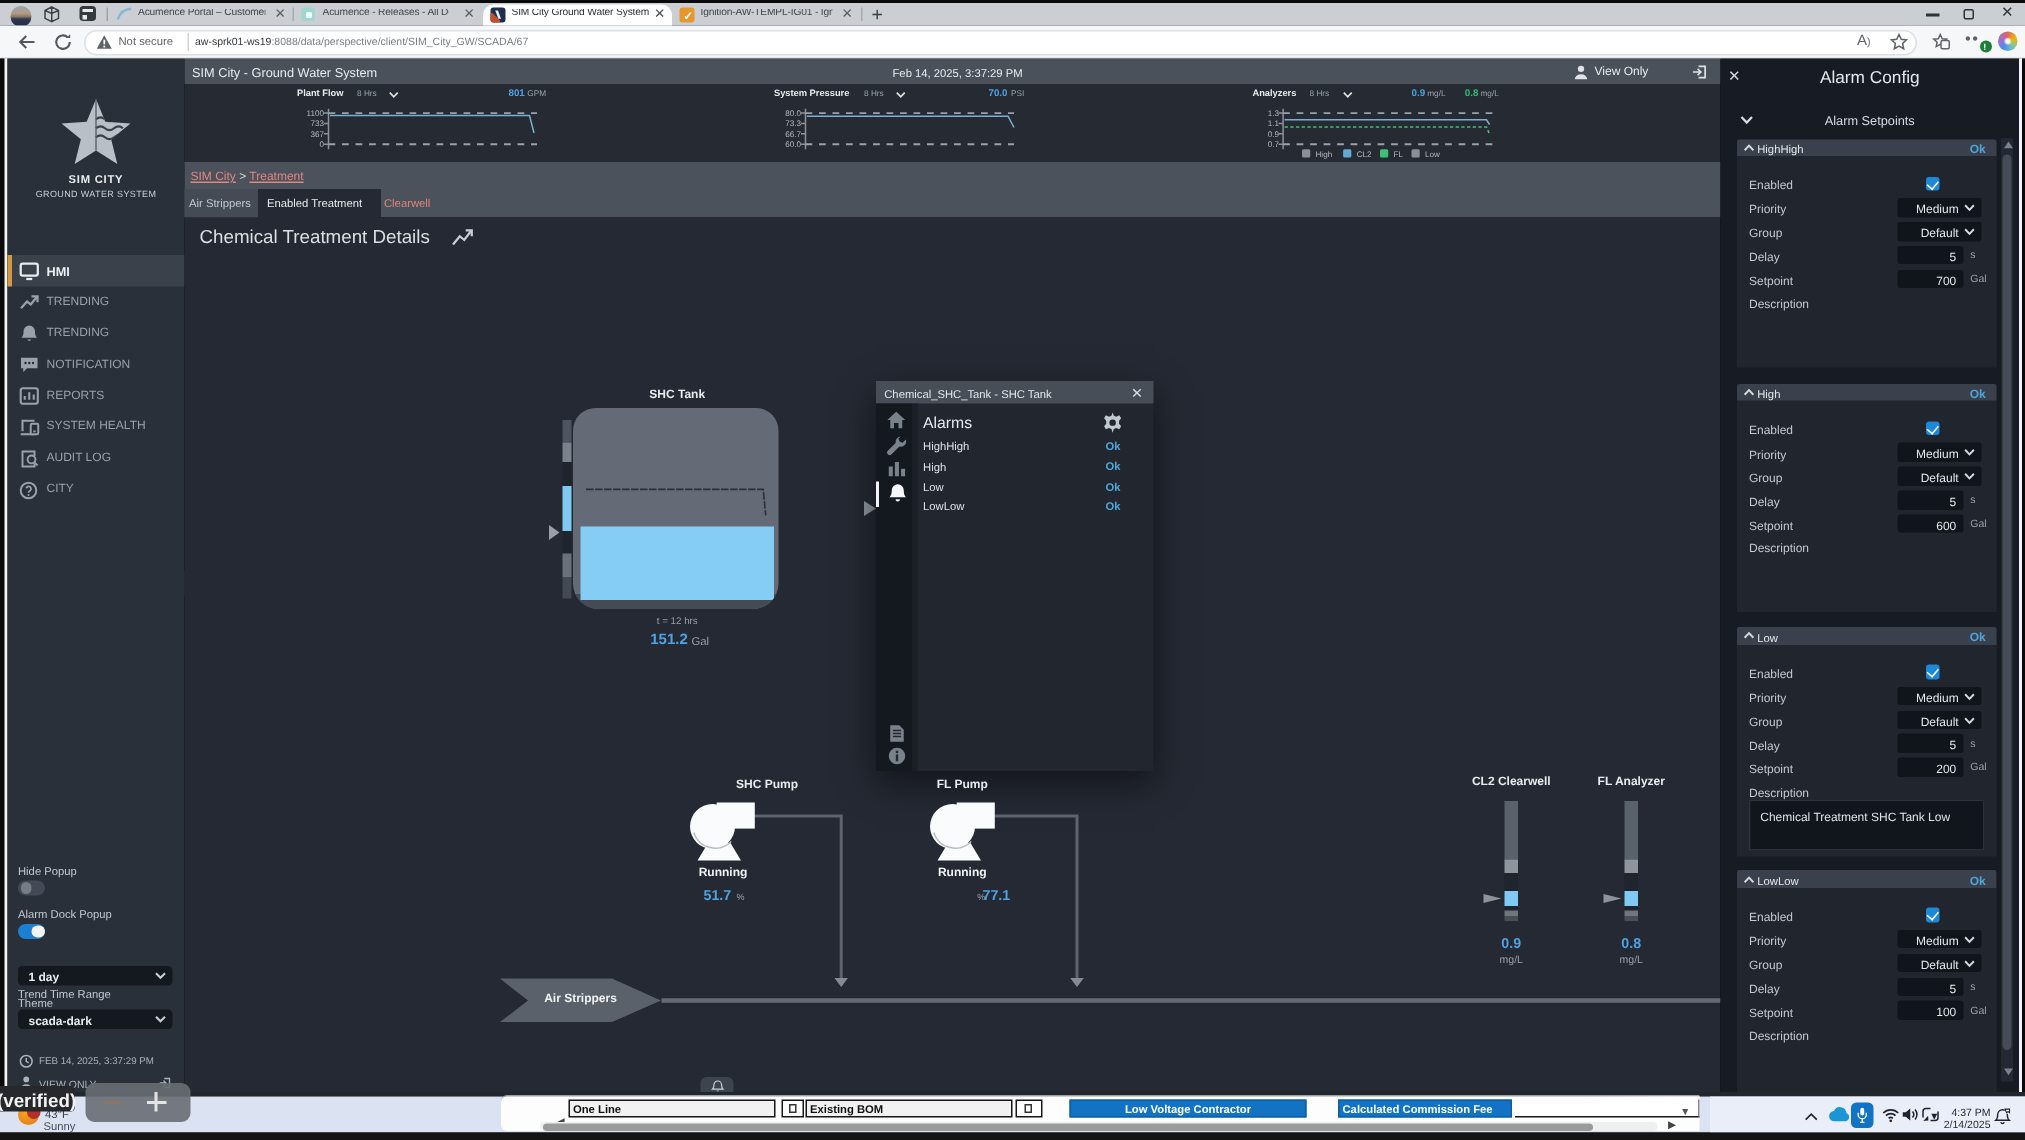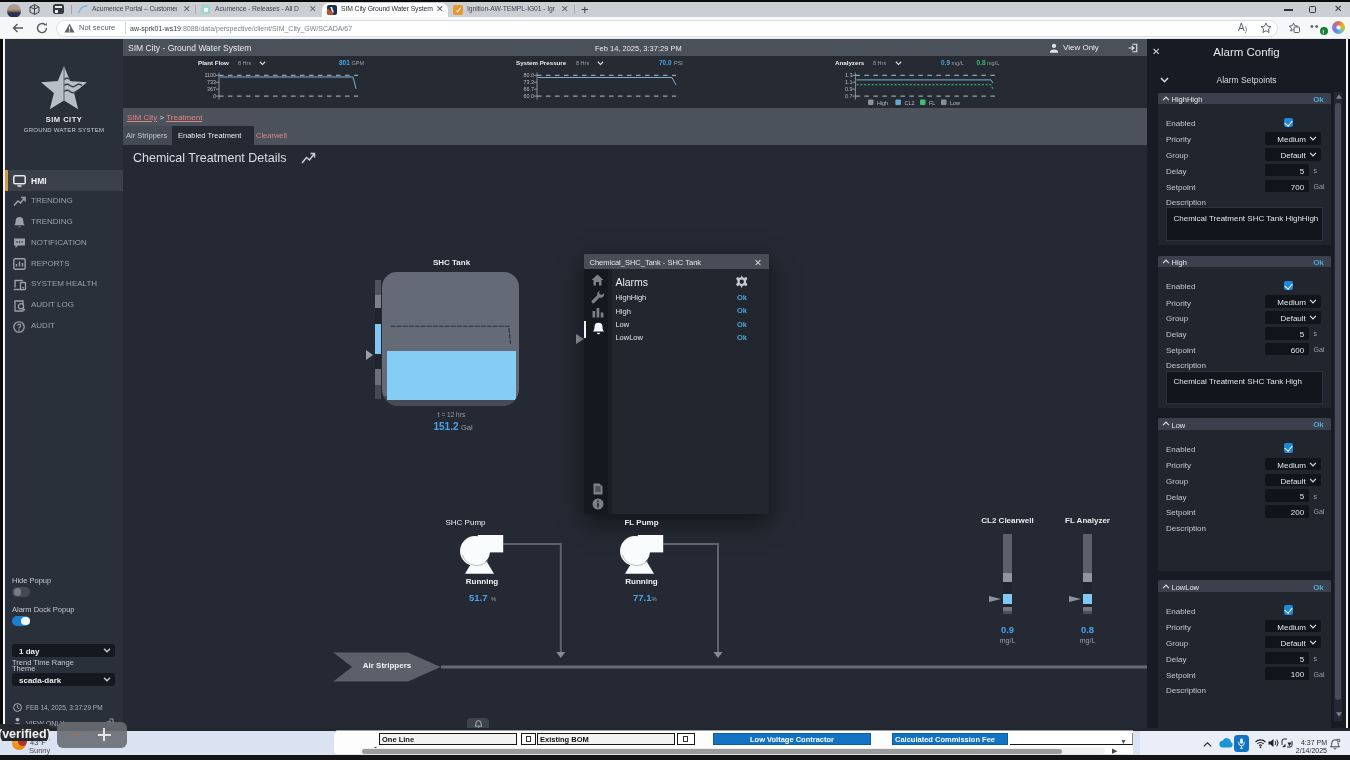--- a/index.html
+++ b/index.html
@@ -149,21 +149,21 @@
     <path d="M10 4V1H2v10h8V9" fill="none" stroke="#99a1ab" stroke-width="1.3"></path>
     <circle cx="8" cy="6.3" r="2.6" fill="none" stroke="#99a1ab" stroke-width="1.3"></circle>
     <path d="M10 8.3l2 2" stroke="#99a1ab" stroke-width="1.3"></path>
   </svg>
 <div class="t" style="left:31px;top:301px;font-size:8px;color:#99a1ab">AUDIT LOG</div>
 <svg style="left:13px;top:320.5px" width="12" height="12" viewBox="0 0 12 12">
     <circle cx="6" cy="6" r="5.2" fill="none" stroke="#99a1ab" stroke-width="1.3"></circle>
     <path d="M4.5 4.6a1.6 1.6 0 1 1 2.3 1.7c-.5.3-.8.5-.8 1.2" fill="none" stroke="#99a1ab" stroke-width="1.2"></path>
     <circle cx="6" cy="9" r="0.7" fill="#99a1ab"></circle>
   </svg>
-<div class="t" style="left:31px;top:321.5px;font-size:8px;color:#99a1ab">AUDIT</div>
+<div class="t" style="left:31px;top:321.5px;font-size:8px;color:#99a1ab">CITY</div>
 
 <div class="t" style="left:12px;top:577px;font-size:7.5px;color:#c3c9d1">Hide Popup</div>
 <div class="a" style="left:12px;top:587px;width:18px;height:10px;border-radius:5px;background:#434a55"></div>
 <div class="a" style="left:13.5px;top:588.2px;width:7.6px;height:7.6px;border-radius:50%;background:#767d87"></div>
 <div class="t" style="left:12px;top:606px;font-size:7.5px;color:#c3c9d1">Alarm Dock Popup</div>
 <div class="a" style="left:12px;top:616px;width:18px;height:10px;border-radius:5px;background:#1d7fd1"></div>
 <div class="a" style="left:21px;top:616.6px;width:8.8px;height:8.8px;border-radius:50%;background:#f2f4f6"></div>
 <div class="t" style="left:12px;top:659px;font-size:7.5px;color:#c3c9d1">Trend Time Range</div>
 <div class="a" style="left:12px;top:643.5px;width:103px;height:13.5px;background:#14181f;border-radius:3px"></div>
 <div class="t" style="left:19px;top:647.5px;font-size:8px;font-weight:bold;color:#e8ebef">1 day</div>
@@ -360,39 +360,39 @@
 <div class="t" style="left:125px;top:66.8px;width:38px;text-align:right;font-size:7.5px;font-weight:bold;color:#4da6d9">Ok</div>
 <div class="t" style="left:31.4px;top:80.2px;font-size:7.5px;color:#dfe3e8">LowLow</div>
 <div class="t" style="left:125px;top:80px;width:38px;text-align:right;font-size:7.5px;font-weight:bold;color:#4da6d9">Ok</div>
 </div>
 
 <svg style="left:441px;top:535px" width="710px" height="135px" viewBox="0 0 710 135">
 <path d="M61.7 9 H119.8 V118 M222 9 H277 V118" fill="none" stroke="#5d646d" stroke-width="2"></path>
 <path d="M115.3 117 h9 l-4.5 6z M272.5 117 h9 l-4.5 6z" fill="#848b93"></path>
 <rect x="0" y="130.5" width="706" height="3" fill="#646b74"></rect>
 </svg>
-<div class="t" style="left:428px;top:519px;width:75px;text-align:center;font-size:8px;font-weight:normal;color:#e8ebef">SHC Pump</div>
+<div class="t" style="left:457px;top:519px;width:75px;text-align:right;font-size:8px;font-weight:bold;color:#e8ebef">SHC Pump</div>
 <div class="t" style="left:604px;top:519px;width:75px;text-align:center;font-size:8px;font-weight:bold;color:#e8ebef">FL Pump</div>
 <svg style="left:459.5px;top:535.3px" width="44" height="39" viewBox="0 0 44 39">
     <path d="M5 38.7 L12 27 H27 L34 38.7 Z" fill="#fafbfc"></path>
     <rect x="17.8" y="0" width="25.4" height="17.4" fill="#fafbfc"></rect>
     <circle cx="15" cy="16" r="15" fill="#fafbfc"></circle>
     <path d="M2.5 20a15 15 0 0 0 25 6" fill="none" stroke="#b9bec5" stroke-width="1"></path>
   </svg>
 <svg style="left:620px;top:535.3px" width="44" height="39" viewBox="0 0 44 39">
     <path d="M5 38.7 L12 27 H27 L34 38.7 Z" fill="#fafbfc"></path>
     <rect x="17.8" y="0" width="25.4" height="17.4" fill="#fafbfc"></rect>
     <circle cx="15" cy="16" r="15" fill="#fafbfc"></circle>
     <path d="M2.5 20a15 15 0 0 0 25 6" fill="none" stroke="#b9bec5" stroke-width="1"></path>
   </svg>
 <div class="t" style="left:444.5px;top:577.5px;width:75px;text-align:center;font-size:8px;font-weight:bold;color:#f2f4f6">Running</div>
 <div class="t" style="left:604px;top:577.5px;width:75px;text-align:center;font-size:8px;font-weight:bold;color:#f2f4f6">Running</div>
 <div class="t" style="left:469px;top:592.5px;font-size:9.5px;font-weight:bold;color:#4ba3e3">51.7</div>
 <div class="t" style="left:491px;top:595.5px;font-size:6px;color:#99a1ab">%</div>
-<div class="t" style="left:633px;top:592.5px;font-size:9.5px;font-weight:bold;color:#4ba3e3">77.1</div>
+<div class="t" style="left:655px;top:592.5px;font-size:9.5px;font-weight:bold;color:#4ba3e3">77.1</div>
 <div class="t" style="left:651.5px;top:595.5px;font-size:6px;color:#99a1ab">%</div>
 
 <svg style="left:333px;top:652px" width="108" height="30" viewBox="0 0 108 30">
     <path d="M0.3 0.4 H75 L107.6 15 L75 29.4 H0.3 L19 15 Z" fill="#5a616b"></path>
   </svg>
 <div class="t" style="left:351px;top:661.5px;width:72px;text-align:center;font-size:8px;font-weight:bold;color:#f0f2f4">Air Strippers</div>
 
 <div class="t" style="left:970px;top:517px;width:75px;text-align:center;font-size:8px;font-weight:bold;color:#e8ebef">CL2 Clearwell</div>
 <div class="t" style="left:1050px;top:517px;width:75px;text-align:center;font-size:8px;font-weight:bold;color:#e8ebef">FL Analyzer</div>
 <div class="a" style="left:1003px;top:534.3px;width:9.3px;height:79.4px;background:#20242c">
@@ -484,23 +484,20 @@
 <div class="inp" style="top:71.2px">
       <div class="inpt">5</div>
     </div>
     <div class="unit" style="top:74.4px">s</div>
 <div class="lbl" style="top:90.2px">Setpoint</div>
 <div class="inp" style="top:87px">
       <div class="inpt">700</div>
     </div>
     <div class="unit" style="top:90.2px">Gal</div>
 <div class="lbl" style="top:105.3px">Description</div>
-<div class="ta">
-      <div class="tat">Chemical Treatment SHC Tank HighHigh</div>
-    </div>
 </div>
 
 <div class="sec" style="top:255.8px">
 <div class="sech"></div>
     <svg class="chup" width="8" height="5" viewBox="0 0 9 6">
       <path d="M1 5 4.5 1.3 8 5" fill="none" stroke="#d7dade" stroke-width="1.5"></path>
     </svg>
 <div class="secname">High</div>
     <div class="ok">Ok</div>
 <div class="lbl" style="top:26.3px">Enabled</div>
@@ -523,23 +520,20 @@
 <div class="inp" style="top:71.2px">
       <div class="inpt">5</div>
     </div>
     <div class="unit" style="top:74.4px">s</div>
 <div class="lbl" style="top:90.2px">Setpoint</div>
 <div class="inp" style="top:87px">
       <div class="inpt">600</div>
     </div>
     <div class="unit" style="top:90.2px">Gal</div>
 <div class="lbl" style="top:105.3px">Description</div>
-<div class="ta">
-      <div class="tat">Chemical Treatment SHC Tank High</div>
-    </div>
 </div>
 
 <div class="sec" style="top:418.3px">
 <div class="sech"></div>
     <svg class="chup" width="8" height="5" viewBox="0 0 9 6">
       <path d="M1 5 4.5 1.3 8 5" fill="none" stroke="#d7dade" stroke-width="1.5"></path>
     </svg>
 <div class="secname">Low</div>
     <div class="ok">Ok</div>
 <div class="lbl" style="top:26.3px">Enabled</div>
@@ -562,20 +556,23 @@
 <div class="inp" style="top:71.2px">
       <div class="inpt">5</div>
     </div>
     <div class="unit" style="top:74.4px">s</div>
 <div class="lbl" style="top:90.2px">Setpoint</div>
 <div class="inp" style="top:87px">
       <div class="inpt">200</div>
     </div>
     <div class="unit" style="top:90.2px">Gal</div>
 <div class="lbl" style="top:105.3px">Description</div>
+<div class="ta">
+      <div class="tat">Chemical Treatment SHC Tank Low</div>
+    </div>
 </div>
 
 <div class="sec" style="top:580.4px;height:147.6px;overflow:hidden">
 <div class="sech"></div>
     <svg class="chup" width="8" height="5" viewBox="0 0 9 6">
       <path d="M1 5 4.5 1.3 8 5" fill="none" stroke="#d7dade" stroke-width="1.5"></path>
     </svg>
 <div class="secname">LowLow</div>
     <div class="ok">Ok</div>
 <div class="lbl" style="top:26.3px">Enabled</div>

